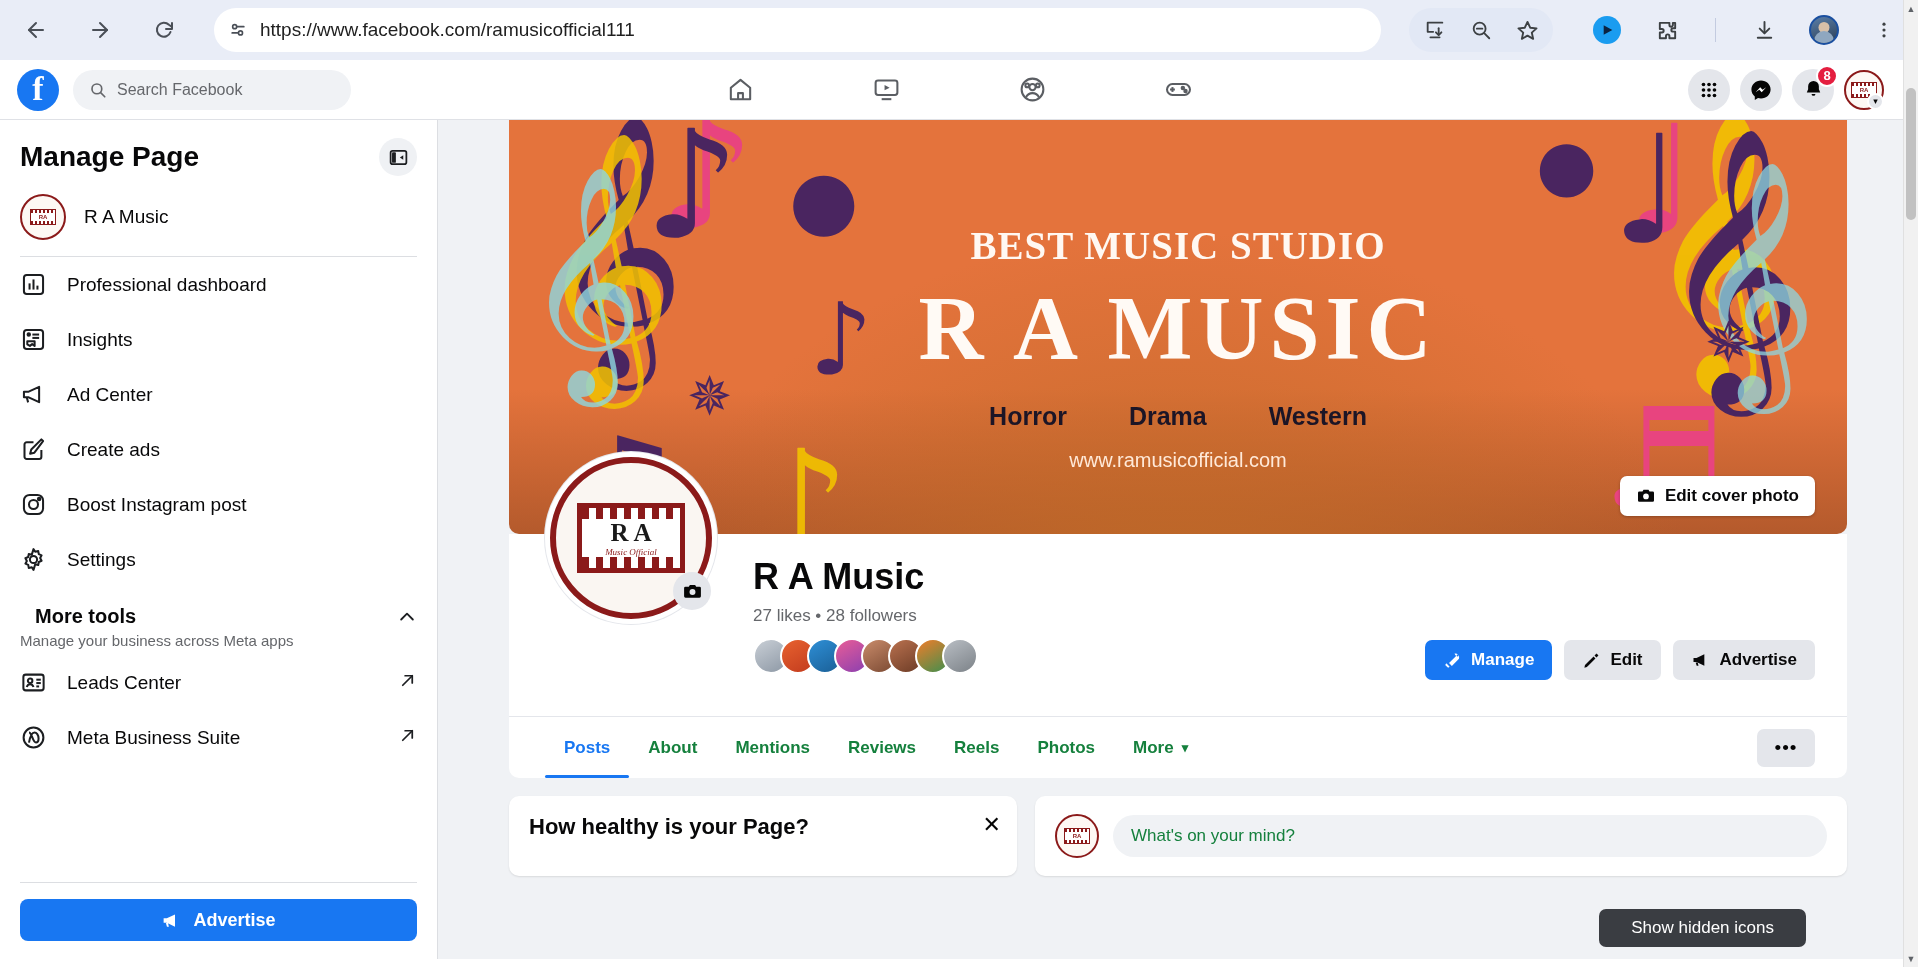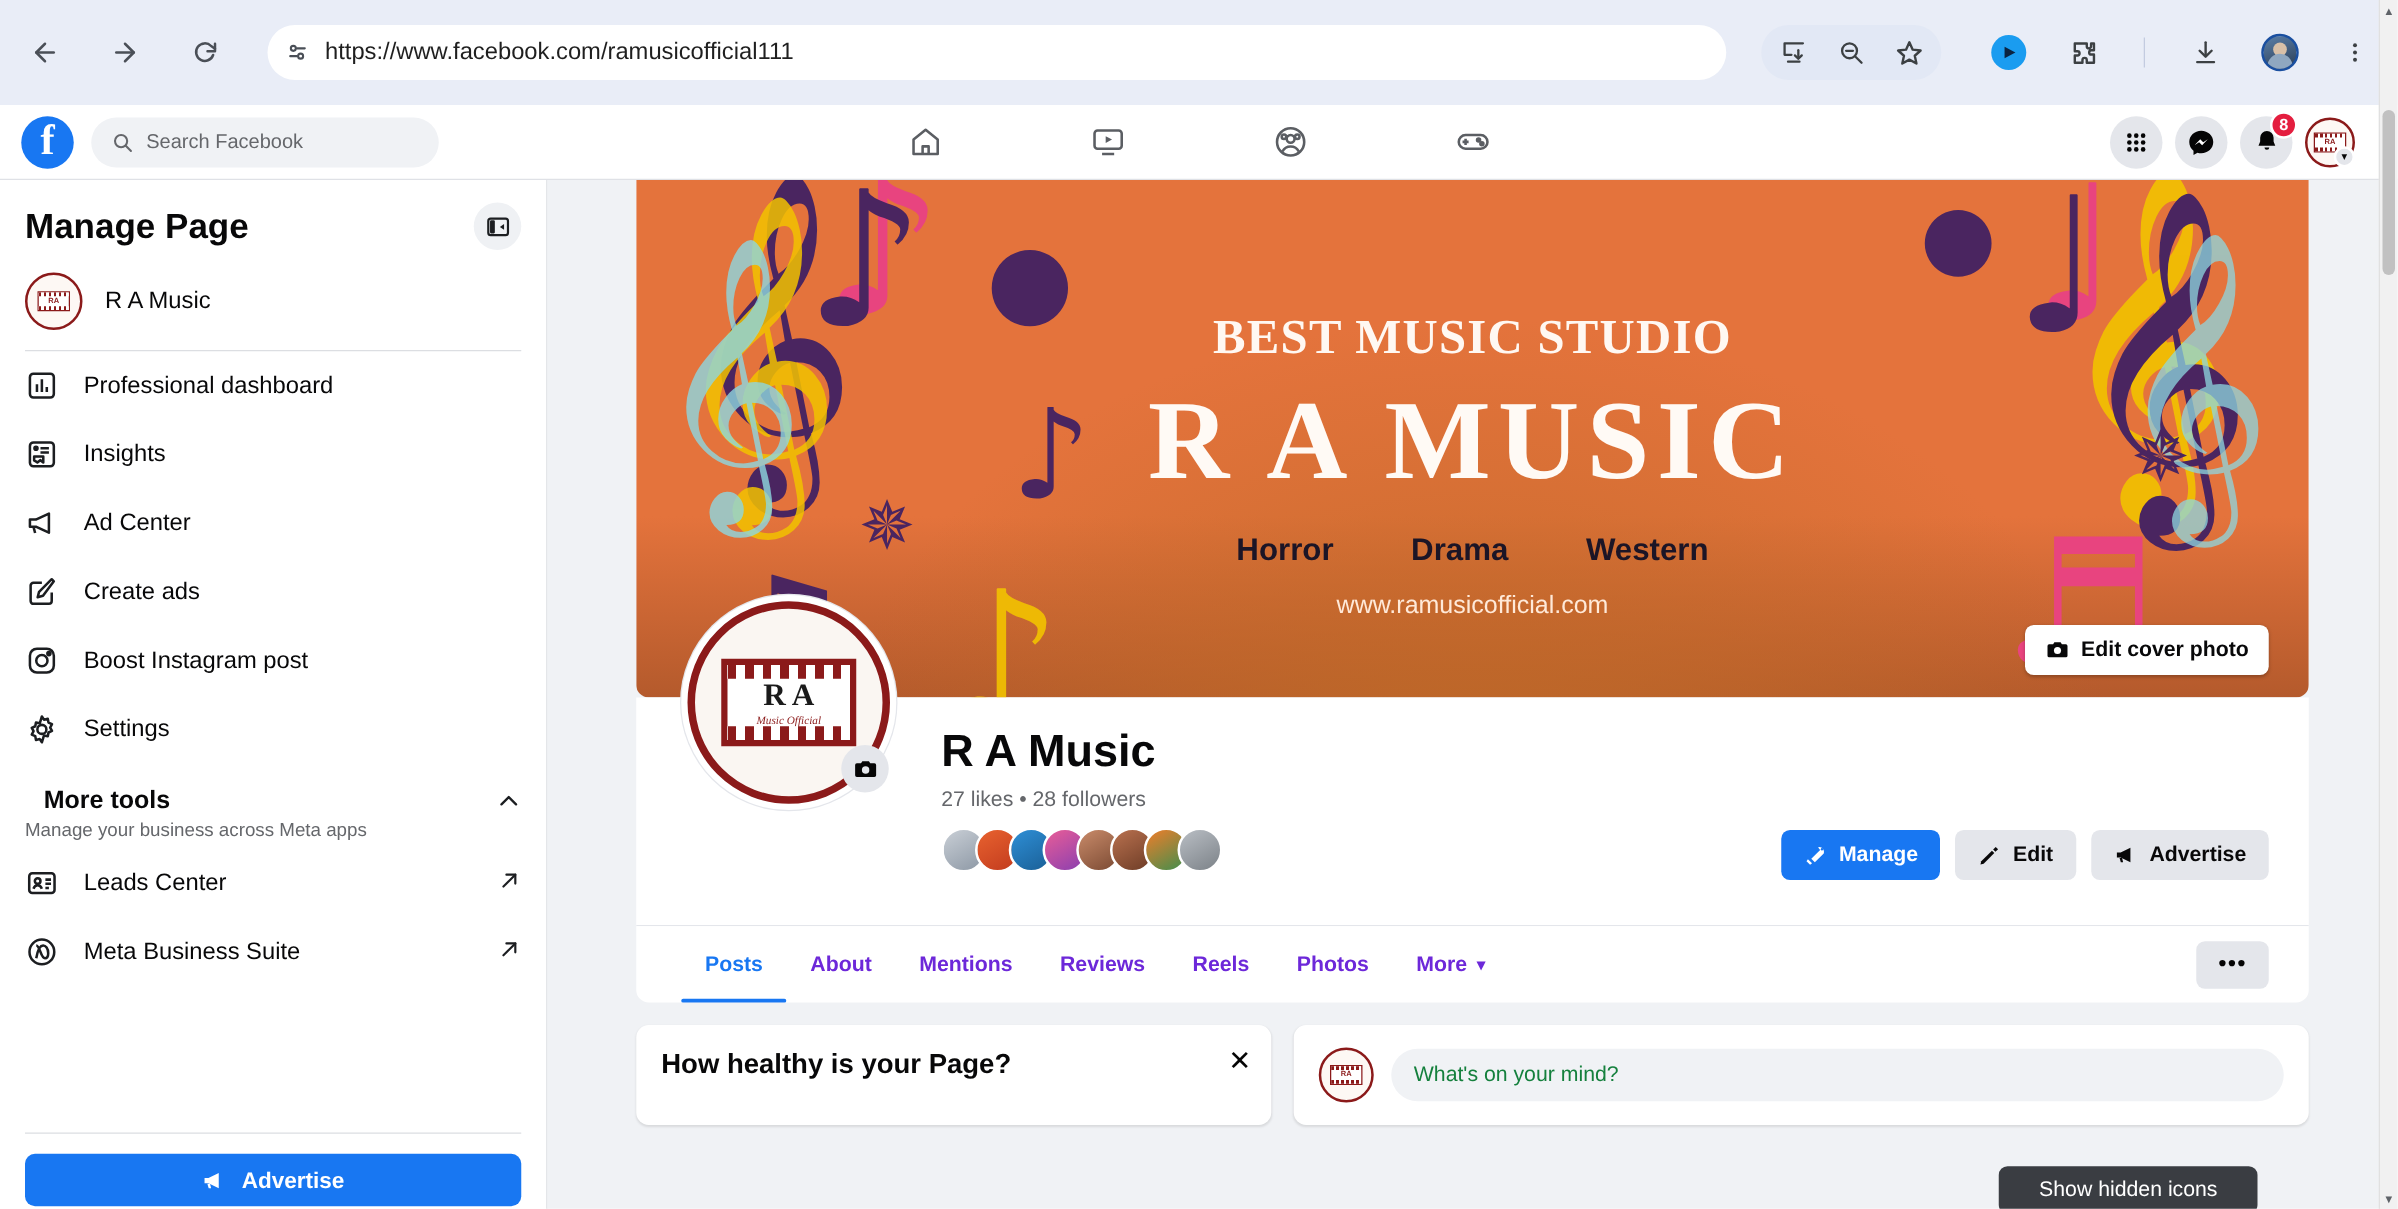--- a/index.html
+++ b/index.html
@@ -4,21 +4,21 @@
 <style>
   * { box-sizing: border-box; margin: 0; padding: 0; }
   html, body {
     width: 1918px; height: 967px;
     font-family: "Liberation Sans", sans-serif;
     background: #ffffff; overflow: hidden;
   }
 
   
   .browser-bar {
-    height: 84px; background: #e9edf7;
+    height: 60px; background: #e9edf7;
     display: flex; align-items: center; padding: 0 14px; gap: 20px;
     position: relative;
   }
   .nav-btn {
     width: 44px; height: 44px; border-radius: 50%;
     display: flex; align-items: center; justify-content: center;
     color: #4a4f57; flex: none;
   }
   .omnibox {
     flex: 1; height: 44px; background: #fff; border-radius: 22px;
@@ -285,21 +285,21 @@
   .act-sec { background: #e4e6eb; color: #080809; }
 
   .tabs-bar {
     background: #fff; border-top: 1px solid #e4e6eb;
     height: 62px; display: flex; align-items: center;
     padding: 0 32px 0 36px; position: relative;
     border-radius: 0 0 10px 10px;
   }
   .tab {
     position: relative; height: 100%; display: flex; align-items: center;
-    padding: 0 19px; font-size: 17px; font-weight: bold; color: #6d28d9;
+    padding: 0 19px; font-size: 17px; font-weight: bold; color: #15803d;
   }
   .tab.active { color: #1877f2; }
   .tab.active::after {
     content: ""; position: absolute; left: 0; right: 0; bottom: 0;
     height: 3px; background: #1877f2; border-radius: 2px;
   }
   .tabs-more {
     margin-left: auto; width: 58px; height: 38px; border-radius: 7px;
     background: #e4e6eb; display: flex; align-items: center;
     justify-content: center; font-size: 19px; color: #050505;

